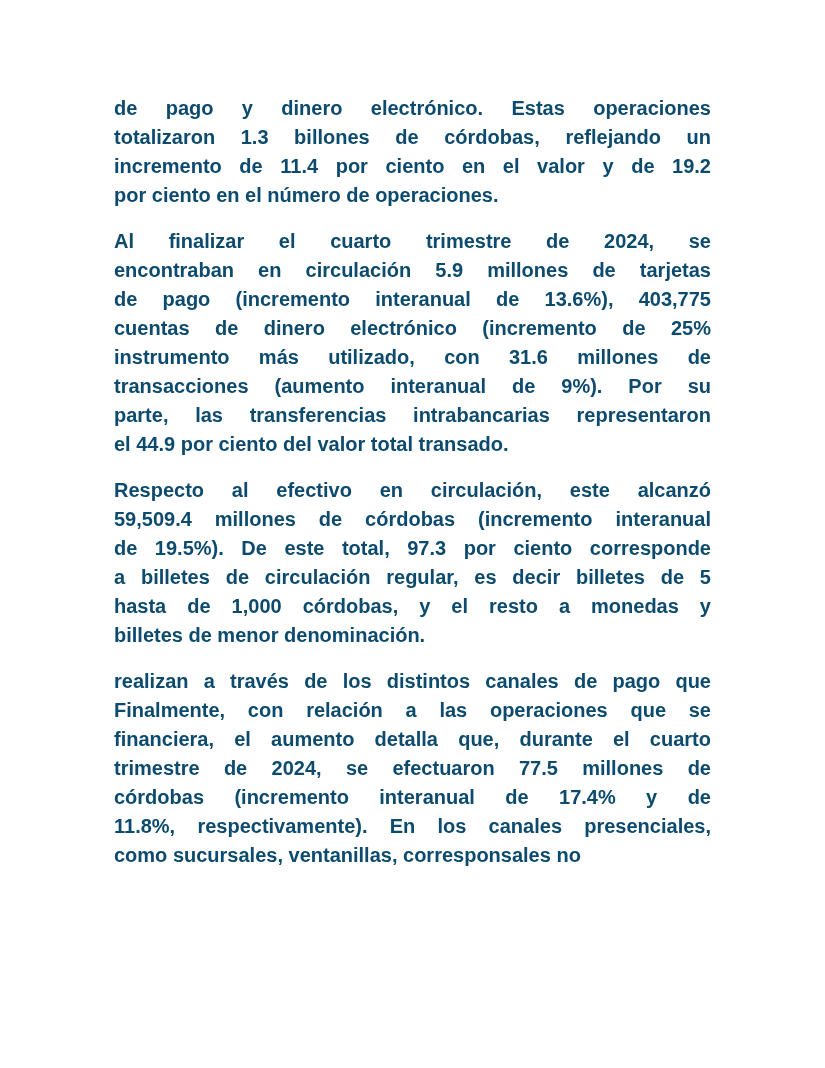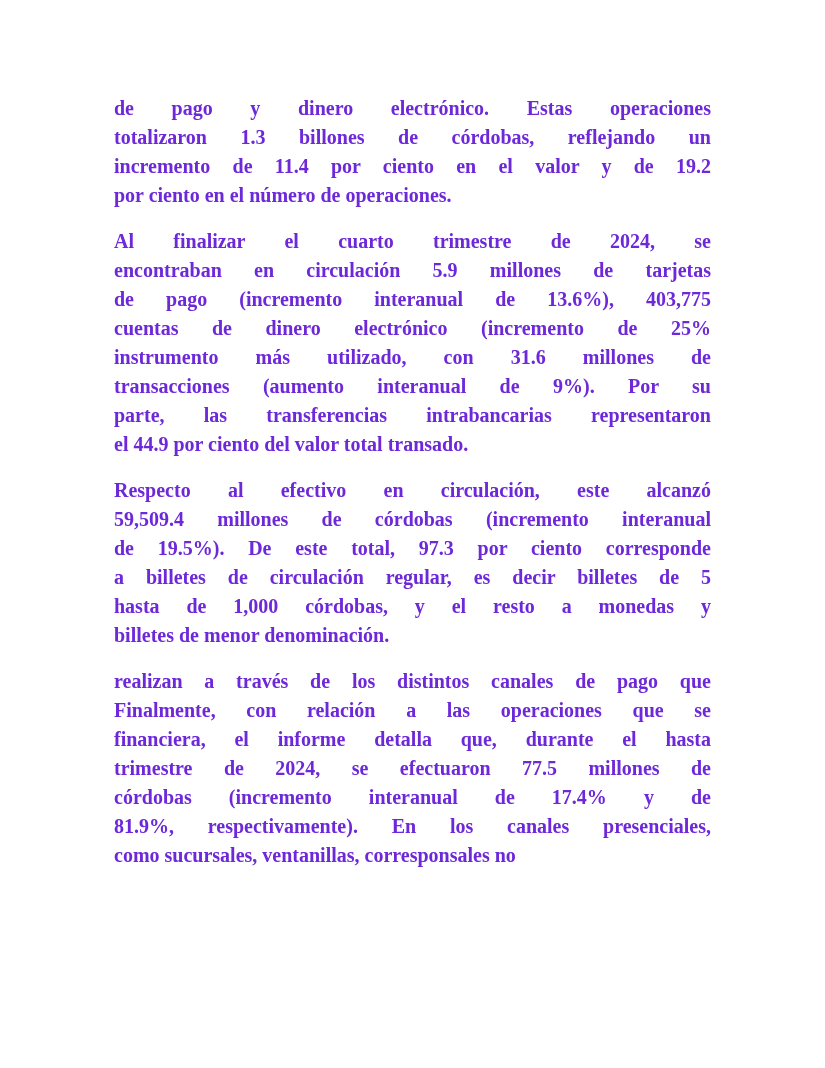--- a/index.html
+++ b/index.html
@@ -8,25 +8,25 @@
     background: #ffffff;
   }
   .page {
     position: relative;
     width: 825px;
     height: 1068px;
     background: #ffffff;
     box-sizing: border-box;
     padding: 94px 114px 0 114px;
     overflow: hidden;
-    font-family: Liberation Serif, serif;
+    font-family: Liberation Sans, sans-serif;
     font-weight: 700;
     font-size: 20px;
     line-height: 29px;
-    color: #6d28d9;
+    color: #0c4a6e;
   }
   .text-block {
     width: 100%;
   }
   .paragraph {
     margin: 0 0 17px 0;
   }
   .line {
     text-align: justify;
     text-align-last: justify;
@@ -62,20 +62,20 @@
         <div class="line">Respecto al efectivo en circulación, este alcanzó</div>
         <div class="line">59,509.4 millones de córdobas (incremento interanual</div>
         <div class="line">de 19.5%). De este total, 97.3 por ciento corresponde</div>
         <div class="line">a billetes de circulación regular, es decir billetes de 5</div>
         <div class="line">hasta de 1,000 córdobas, y el resto a monedas y</div>
         <div class="line lastline">billetes de menor denominación.</div>
       </div>
       <div class="paragraph">
         <div class="line">realizan a través de los distintos canales de pago que</div>
         <div class="line">Finalmente, con relación a las operaciones que se</div>
-        <div class="line">financiera, el informe detalla que, durante el hasta</div>
+        <div class="line">financiera, el aumento detalla que, durante el cuarto</div>
         <div class="line">trimestre de 2024, se efectuaron 77.5 millones de</div>
         <div class="line">córdobas (incremento interanual de 17.4% y de</div>
-        <div class="line">81.9%, respectivamente). En los canales presenciales,</div>
+        <div class="line">11.8%, respectivamente). En los canales presenciales,</div>
         <div class="line lastline">como sucursales, ventanillas, corresponsales no</div>
       </div>
     </div>
 </div>
 
 </body></html>

